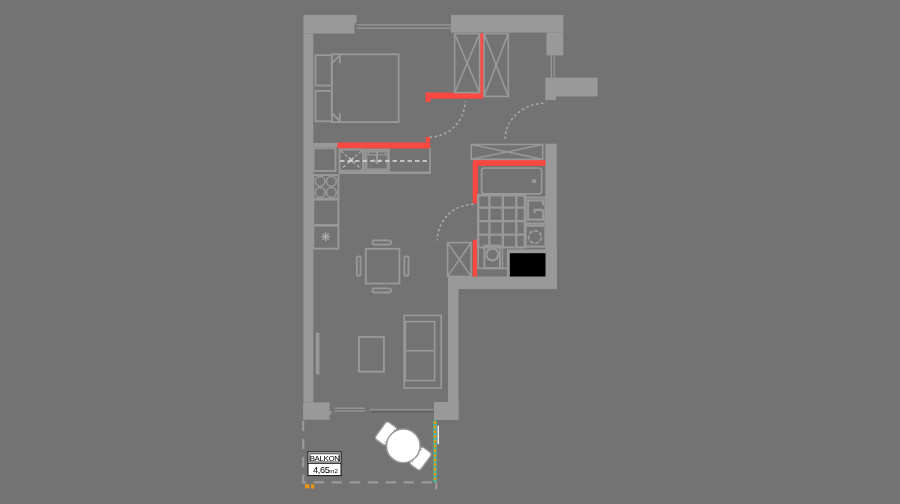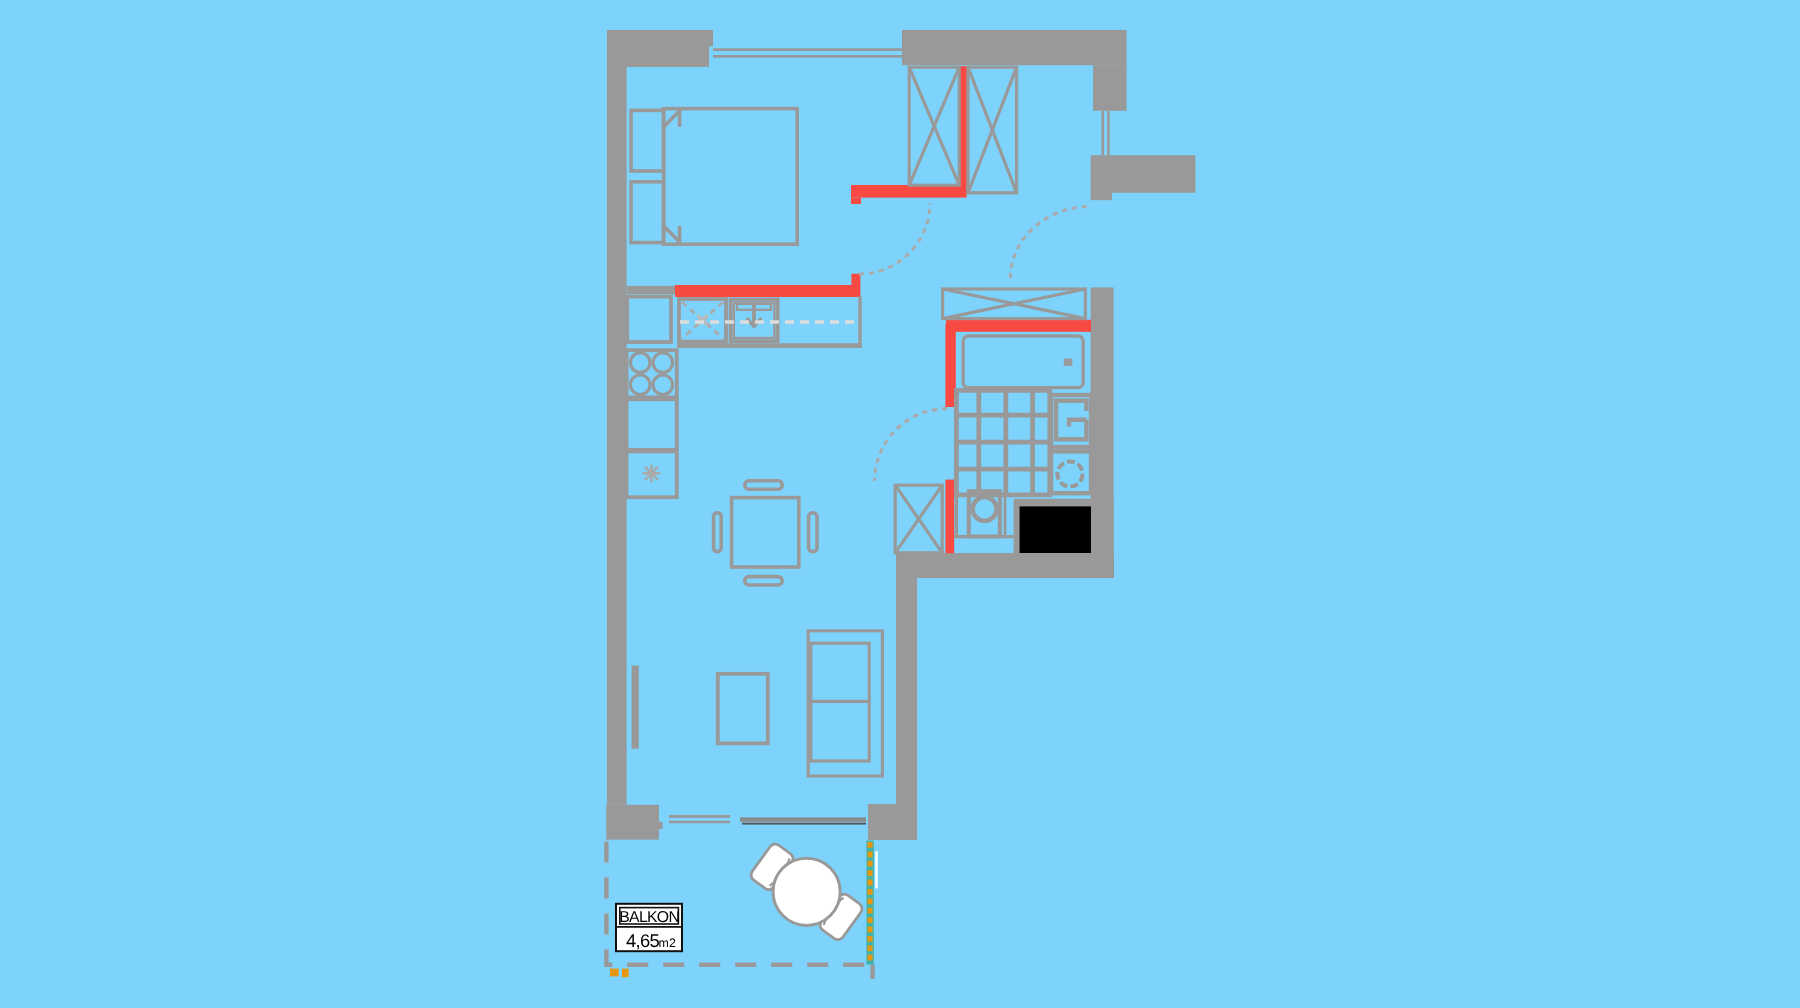--- a/index.html
+++ b/index.html
@@ -1,16 +1,16 @@
 <!DOCTYPE html>
 <html><head>
 <meta charset="utf-8">
 <style>
 html,body{margin:0;padding:0;background:#000;}
-#c{position:relative;width:900px;height:504px;background:#7dd3fc;overflow:hidden;}
+#c{position:relative;width:900px;height:504px;background:#737373;overflow:hidden;}
 svg{position:absolute;left:0;top:0;}
 text{font-family:"Liberation Sans",sans-serif;}
 </style>
 </head>
 <body>
 <div id="c">
 <svg width="900" height="504" viewBox="0 0 900 504">
 
 <g fill="#999999" stroke="none">
   <path d="M303.5,15 H356.5 V23.3 H354.5 V33.5 H303.5 Z"></path>

